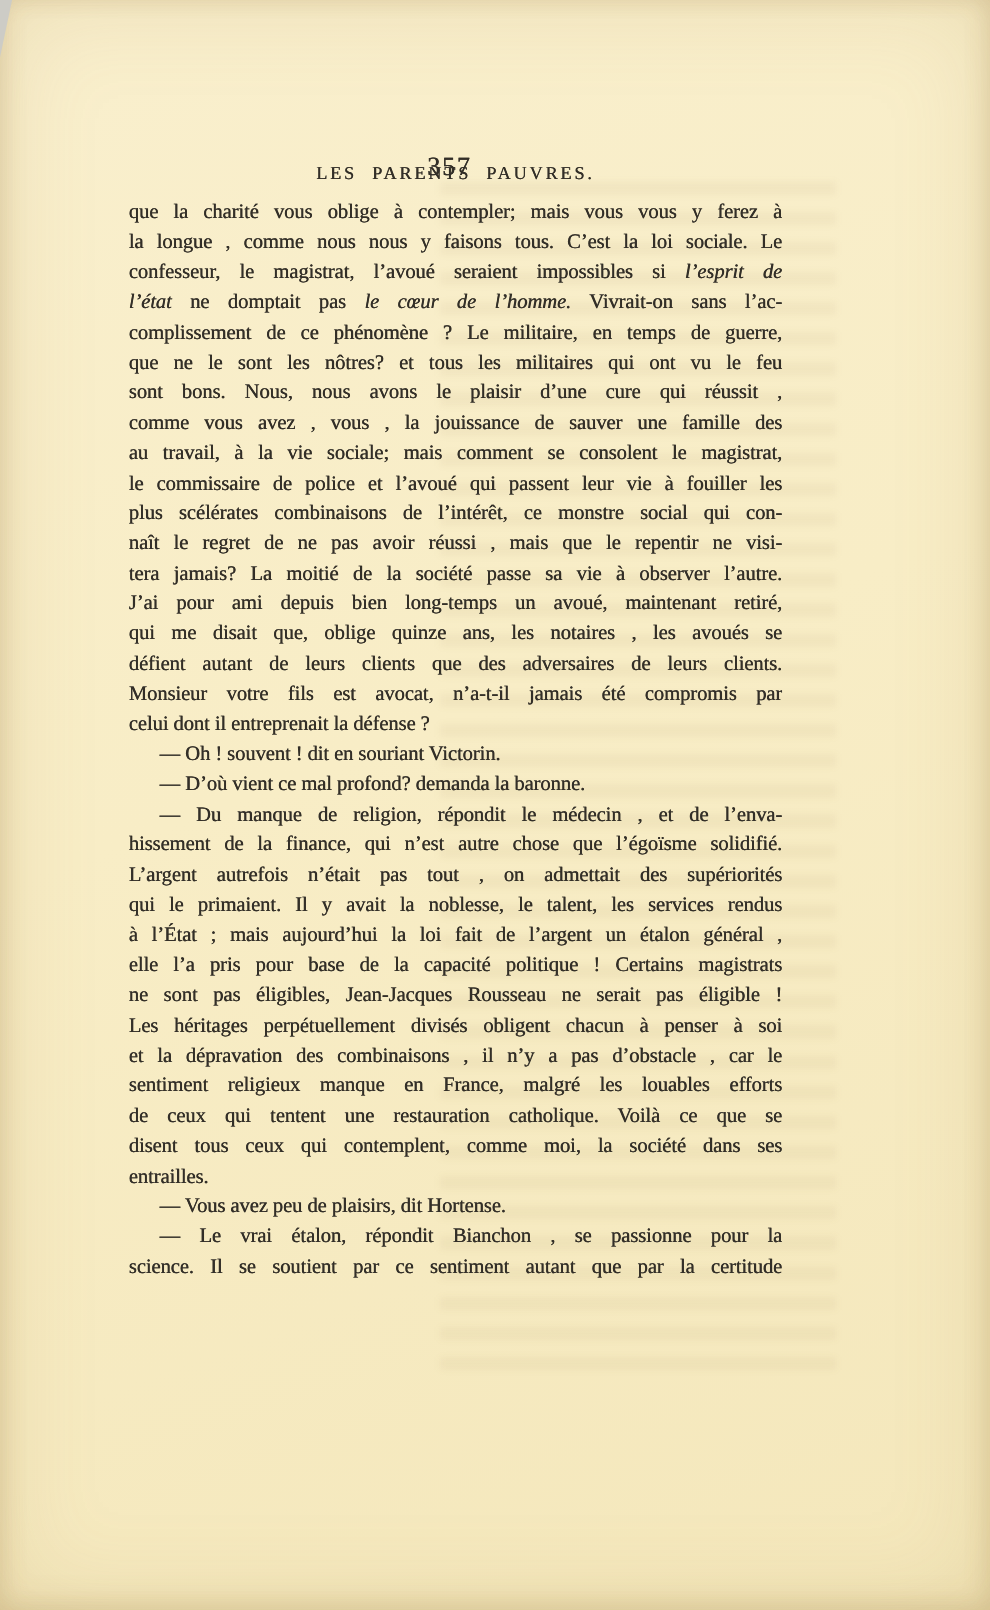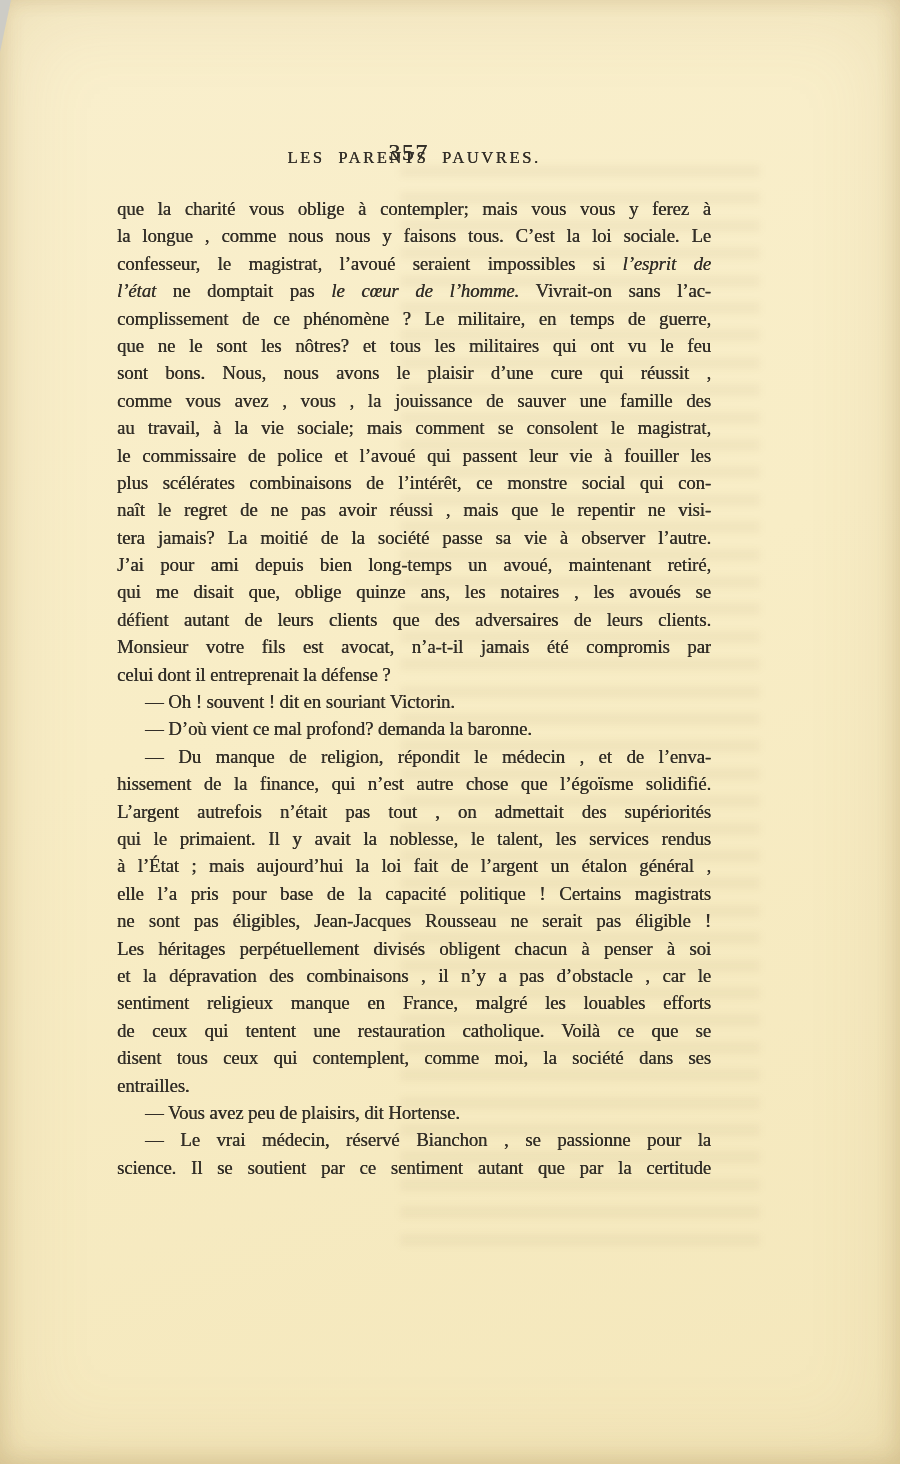--- a/index.html
+++ b/index.html
@@ -56,21 +56,21 @@
     position: absolute;
     left: 117px; top: 139px; width: 583px;
     text-align: center;
     font-size: 24px;
     letter-spacing: 1.5px;
     color: var(--ink);
     text-shadow: 0.3px 0 0 currentColor;
   }
   .text-block {
     position: absolute;
-    left: 117px; top: 195px; width: 594px;
+    left: 117px; top: 179px; width: 594px;
     color: var(--ink);
   }
   .line {
     height: 27.4px;
     line-height: 27.4px;
     font-size: 18.8px;
     letter-spacing: -0.1px;
     text-align: justify;
     text-align-last: justify;
     overflow: hidden;
@@ -120,16 +120,16 @@
       <div class="line"><span>à l’État ; mais aujourd’hui la loi fait de l’argent un étalon général ,</span></div>
       <div class="line"><span>elle l’a pris pour base de la capacité politique ! Certains magistrats</span></div>
       <div class="line"><span>ne sont pas éligibles, Jean-Jacques Rousseau ne serait pas éligible !</span></div>
       <div class="line"><span>Les héritages perpétuellement divisés obligent chacun à penser à soi</span></div>
       <div class="line"><span>et la dépravation des combinaisons , il n’y a pas d’obstacle , car le</span></div>
       <div class="line"><span>sentiment religieux manque en France, malgré les louables efforts</span></div>
       <div class="line"><span>de ceux qui tentent une restauration catholique. Voilà ce que se</span></div>
       <div class="line"><span>disent tous ceux qui contemplent, comme moi, la société dans ses</span></div>
       <div class="line end"><span>entrailles.</span></div>
       <div class="line end ind"><span>— Vous avez peu de plaisirs, dit Hortense.</span></div>
-      <div class="line ind"><span>— Le vrai médecin, réservé Bianchon , se passionne pour la</span></div>
+      <div class="line ind"><span>— Le vrai étalon, répondit Bianchon , se passionne pour la</span></div>
       <div class="line"><span>science. Il se soutient par ce sentiment autant que par la certitude</span></div>
     </div>
 </div>
 
 </body></html>

